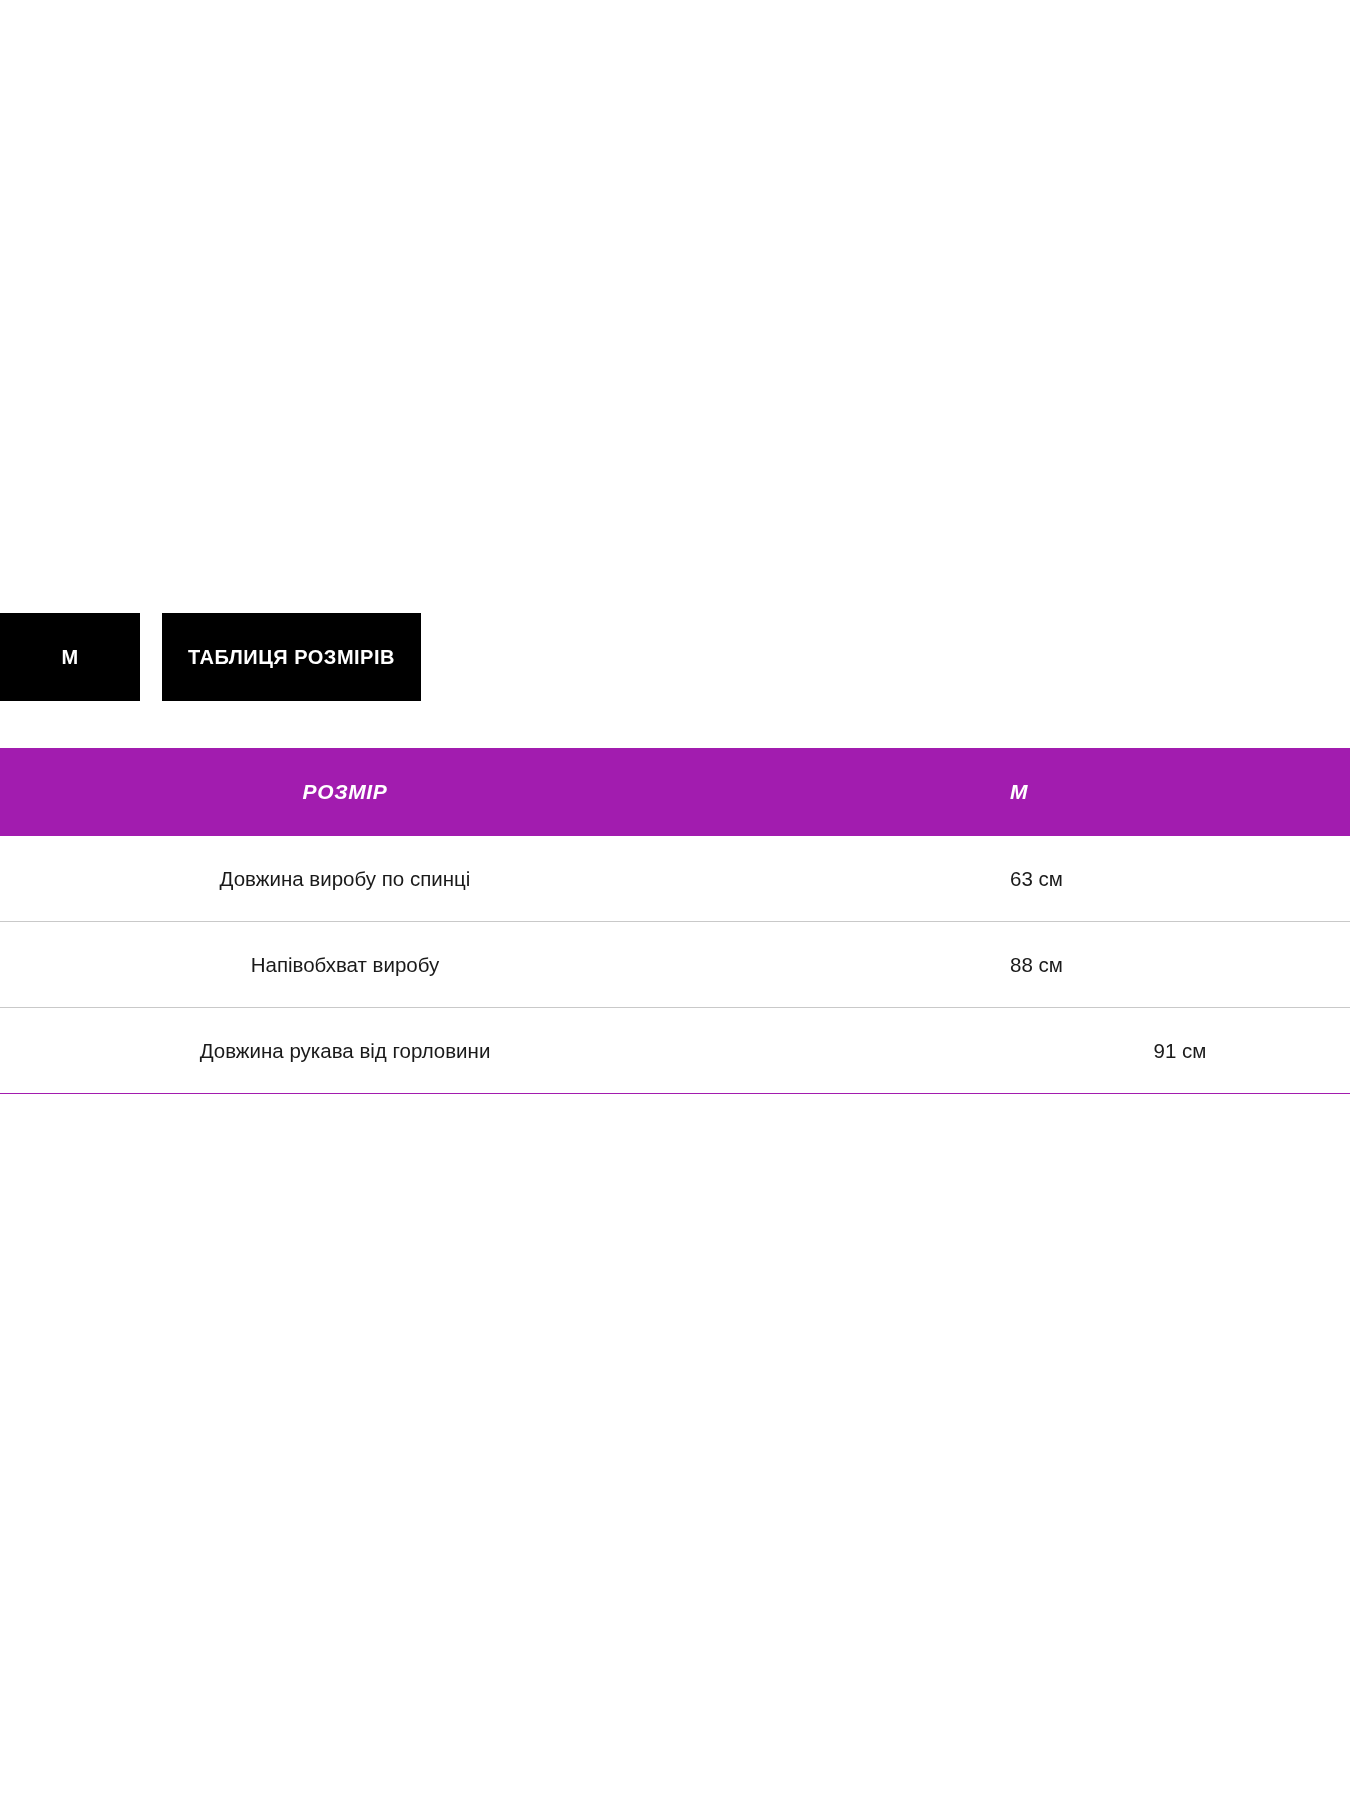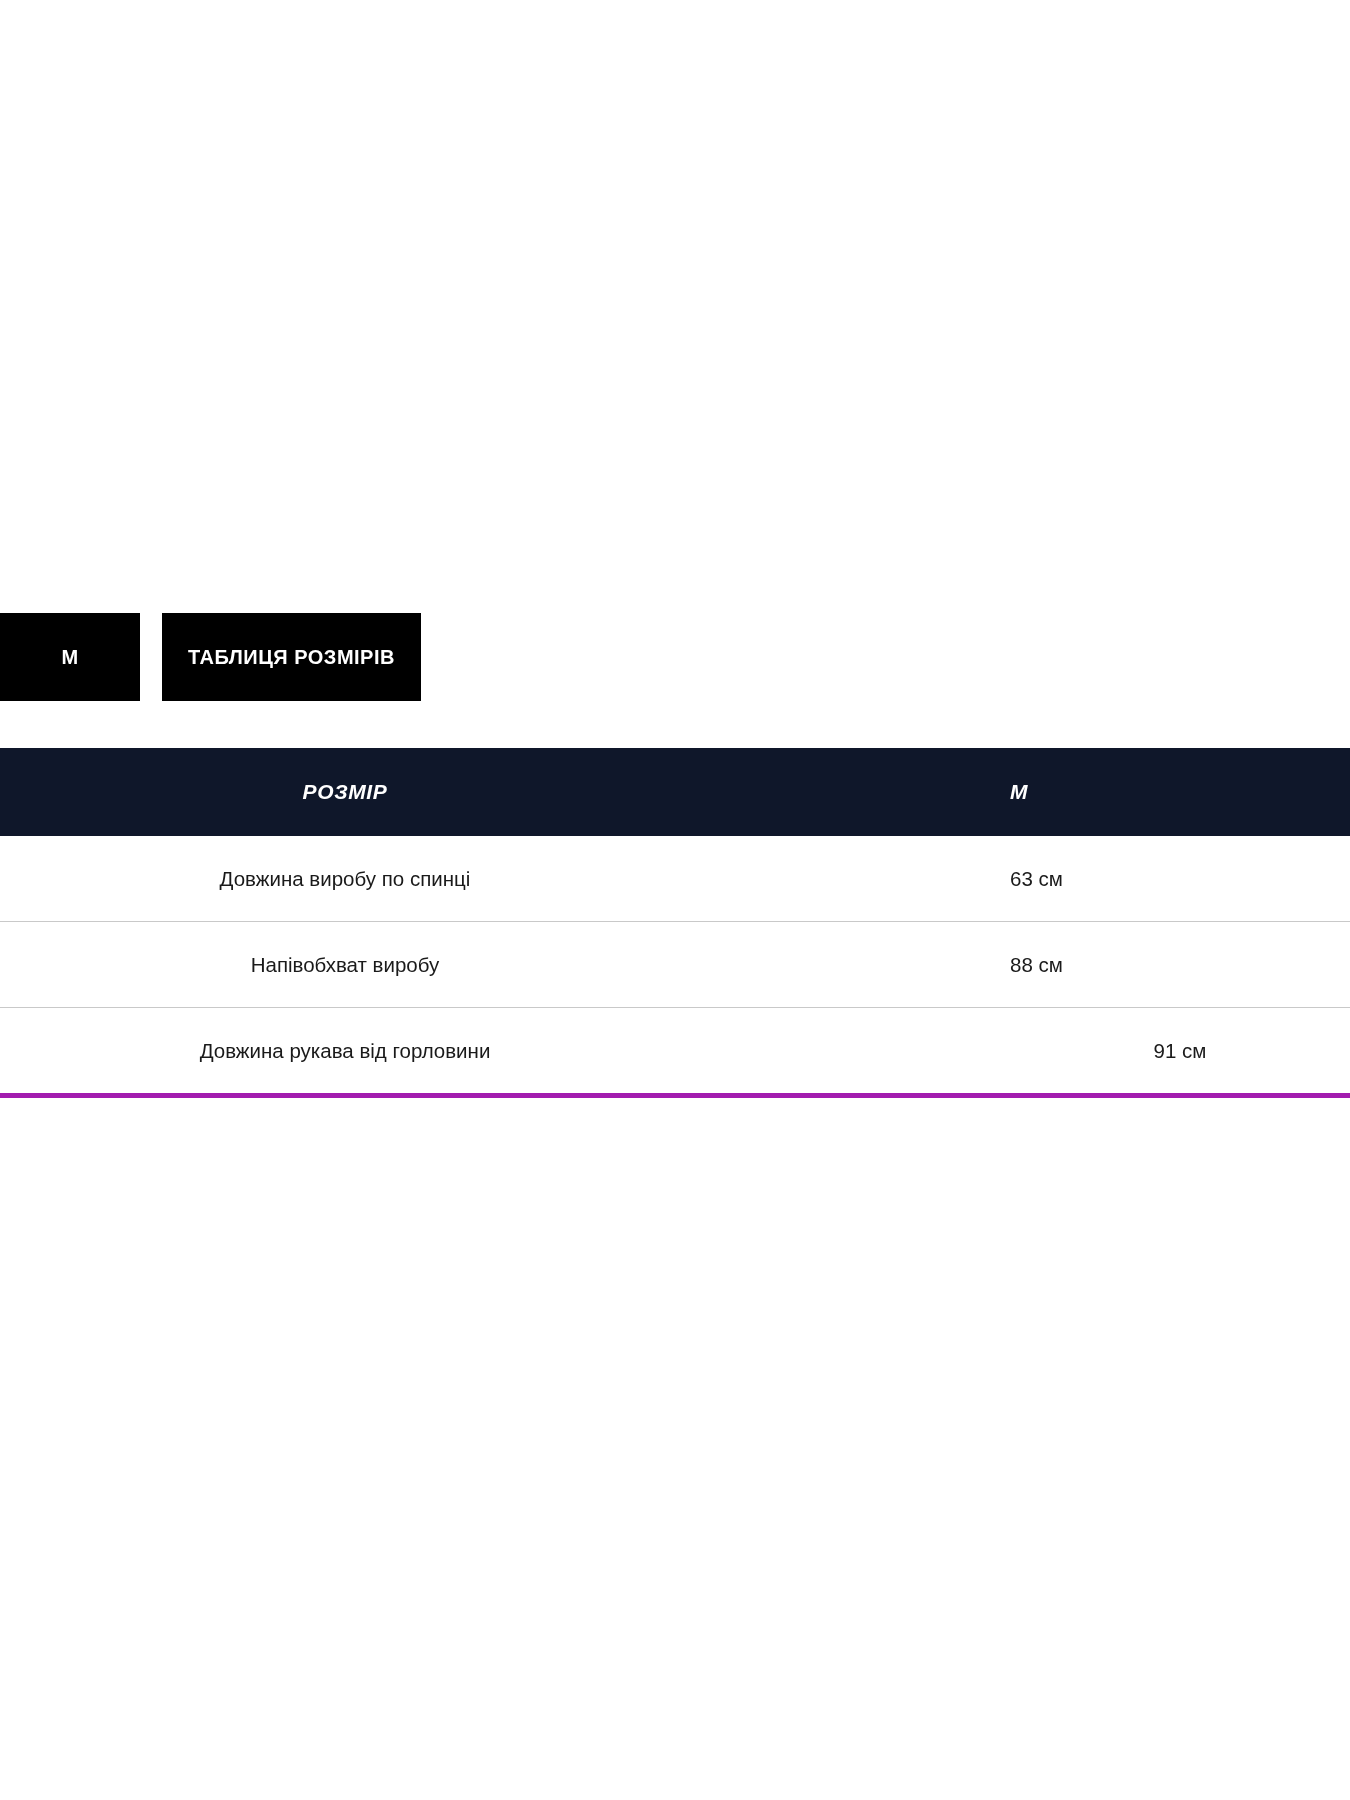--- a/index.html
+++ b/index.html
@@ -59,21 +59,21 @@
   .size-table {
     position: absolute;
     left: 0;
     top: 748px;
     width: 1350px;
     border-collapse: collapse;
     table-layout: fixed;
   }
 
   .size-table thead th {
-    background: #0f172a;
+    background: #a21caf;
     color: #ffffff;
     height: 88px;
     font-size: 21px;
     font-style: italic;
     font-weight: 700;
     letter-spacing: 0.6px;
     padding: 0;
   }
 
   .size-table thead th.col-param {
@@ -100,21 +100,21 @@
     text-align: center;
   }
 
   .size-table tbody td.col-value {
     text-align: left;
     padding-left: 320px;
     box-sizing: border-box;
   }
 
   .size-table tbody tr:last-child td {
-    border-bottom: 5px solid #a21caf;
+    border-bottom: 1px solid #a21caf;
     text-align: center;
   }
 </style>
 </head>
 <body>
 
 <div class="page">
 
   <div class="tag-row">
     <div class="tag tag-size">M</div>

